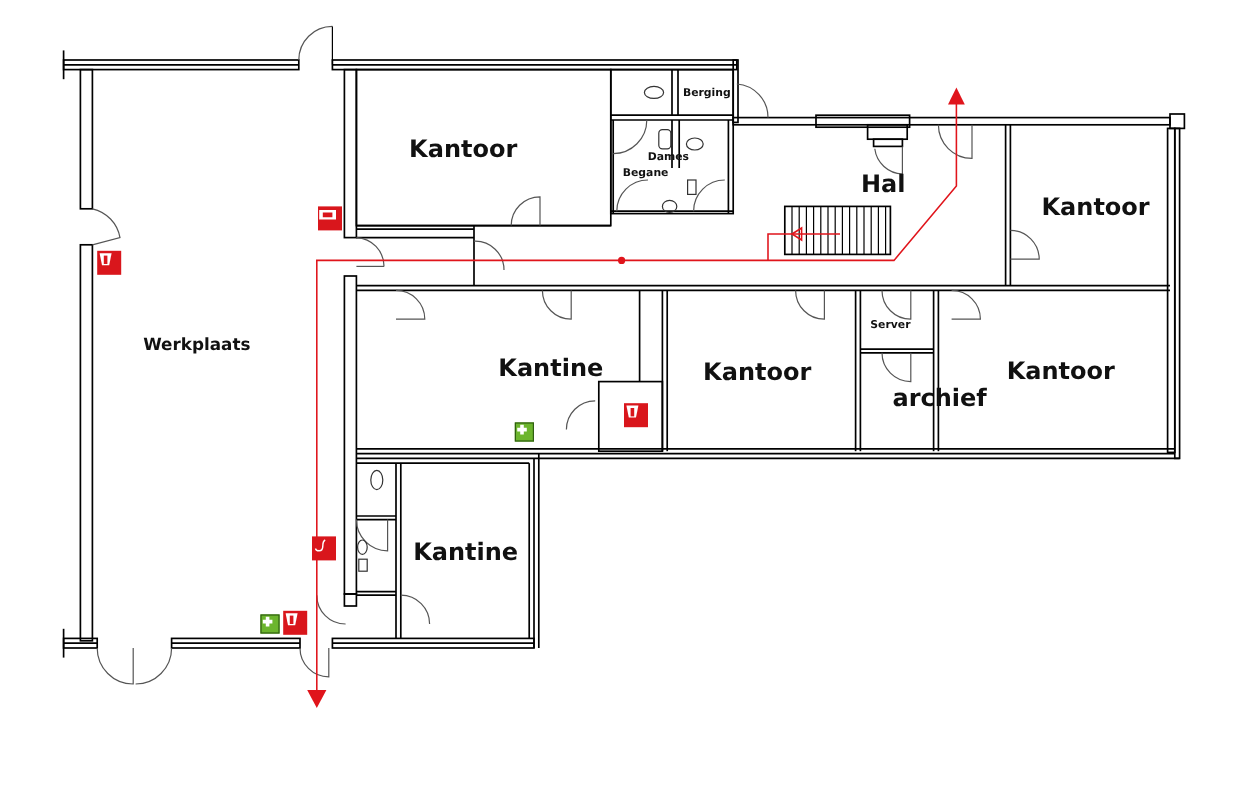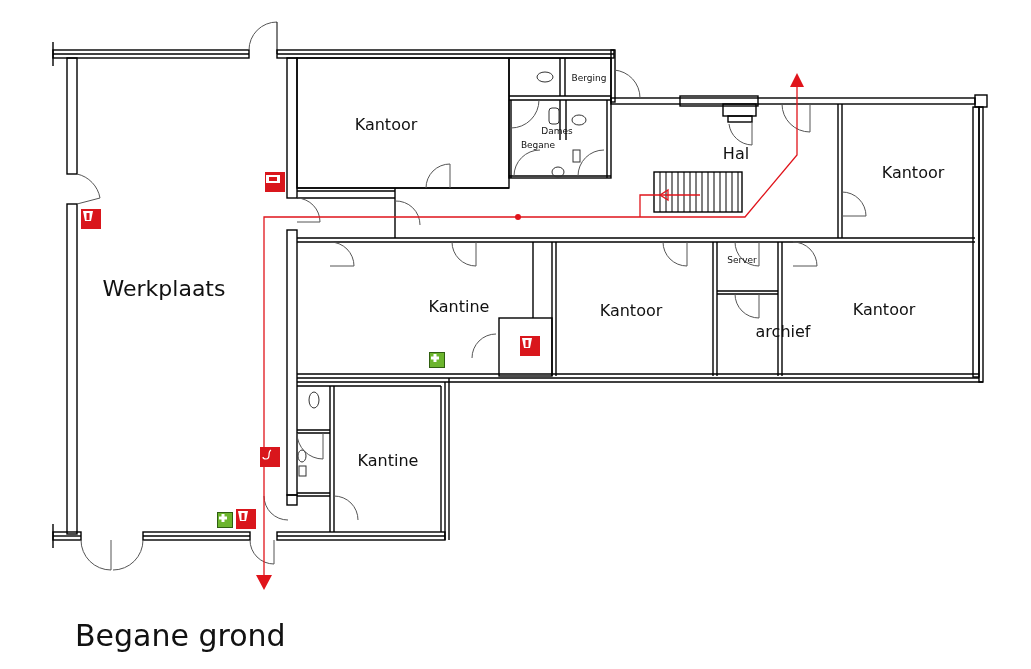--- a/index.html
+++ b/index.html
@@ -1,20 +1,20 @@
 <!DOCTYPE html>
 <html><head>
 <meta charset="utf-8">
 <style>
   html,body{margin:0;padding:0;background:#fff;}
   #stage{position:relative;width:1031px;height:669px;overflow:hidden;background:#fff;font-family:"DejaVu Sans","Liberation Sans",sans-serif;}
   svg{position:absolute;left:0;top:0;}
-  .lbl{position:absolute;color:#111;white-space:nowrap;transform:translate(-50%,-50%);font-family:"DejaVu Sans","Liberation Sans",sans-serif;}
-  .l18{font-size:16px;}
-  .l19{font-size:22px;}
+  .lbl{position:absolute;color:#111;white-space:nowrap;transform:translate(-50%,-50%);font-family:"DejaVu Sans","Liberation Sans",sans-serif;font-weight:bold;}
+  .l18{font-size:20px;}
+  .l19{font-size:14px;}
   .l9{font-size:9px;}
   .title{position:absolute;left:75px;top:618px;font-size:30px;color:#111;font-family:"DejaVu Sans","Liberation Sans",sans-serif;}
   .sign{position:absolute;width:20px;height:20px;box-sizing:border-box;display:flex;align-items:center;justify-content:center;}
   .red{background:#d9161c;}
   .green{background:#6cb52d;width:16px;height:16px;border:1px solid #2f5f10;}
 </style>
 </head>
 <body>
 
 <div id="stage">
@@ -175,21 +175,21 @@
 
 <div class="lbl l19" style="left:164px;top:288px">Werkplaats</div>
 <div class="lbl l18" style="left:386px;top:124px">Kantoor</div>
 <div class="lbl l9" style="left:589px;top:78px">Berging</div>
 <div class="lbl l9" style="left:557px;top:131px">Dames</div>
 <div class="lbl l9" style="left:538px;top:145px">Begane</div>
 <div class="lbl l18" style="left:736px;top:153px">Hal</div>
 <div class="lbl l18" style="left:913px;top:172px">Kantoor</div>
 <div class="lbl l18" style="left:459px;top:306px">Kantine</div>
 <div class="lbl l18" style="left:631px;top:310px">Kantoor</div>
-<div class="lbl l9" style="left:742px;top:260px">Server</div>
+<div class="lbl l9" style="left:742px;top:271px">Server</div>
 <div class="lbl l18" style="left:783px;top:331px">archief</div>
 <div class="lbl l18" style="left:884px;top:309px">Kantoor</div>
 <div class="lbl l18" style="left:388px;top:460px">Kantine</div>
 
 <div class="sign red" style="left:81px;top:209px">
   <svg width="14" height="14" viewBox="0 0 14 14">
         <path d="M2 2 L12 2 L10 12 L4 12 Z" fill="#fff"></path>
         <rect x="5.5" y="4" width="3" height="7" fill="#d9161c"></rect>
       </svg>
 </div>
@@ -220,14 +220,13 @@
         <path d="M3.5 1 H6.5 V3.5 H9 V6.5 H6.5 V9 H3.5 V6.5 H1 V3.5 H3.5 Z" fill="#fff"></path>
       </svg>
 </div>
 <div class="sign red" style="left:236px;top:509px">
   <svg width="14" height="14" viewBox="0 0 14 14">
         <path d="M2 2 L12 2 L10 12 L4 12 Z" fill="#fff"></path>
         <rect x="5.5" y="4" width="3" height="7" fill="#d9161c"></rect>
       </svg>
 </div>
 
-<div class="title">Begane grond</div>
 </div>
 
 </body></html>

